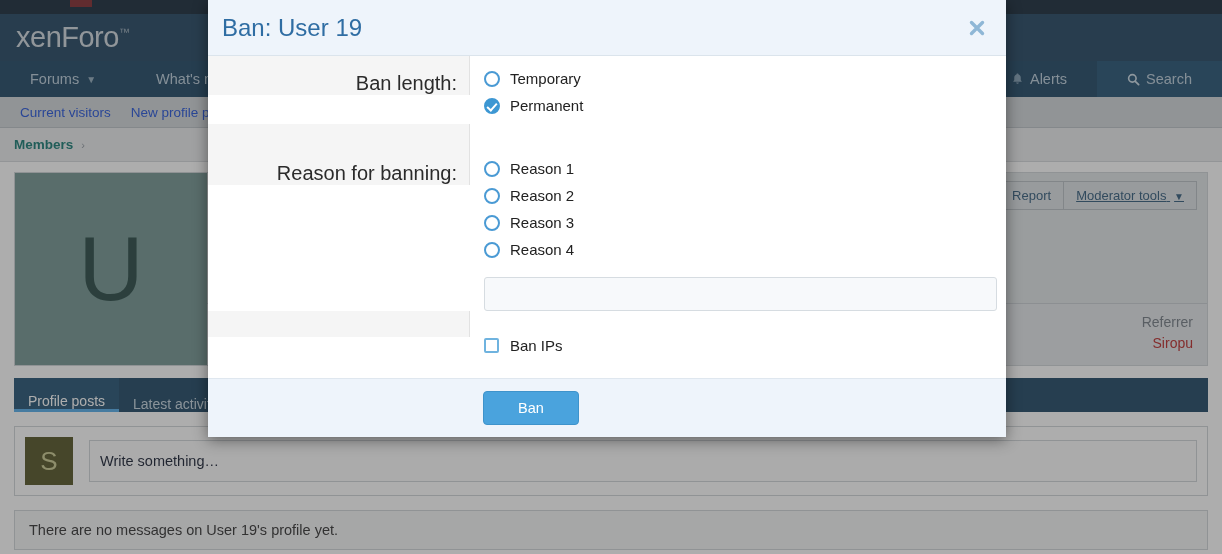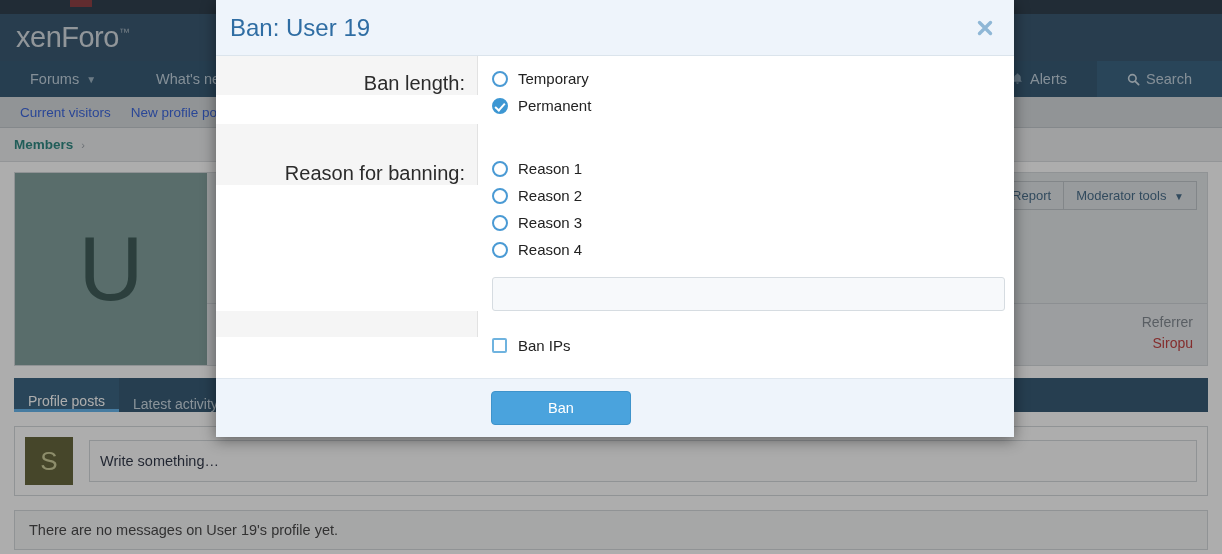--- a/index.html
+++ b/index.html
@@ -160,20 +160,21 @@
   .tool-btn {
     border: 1px solid #b6bcc2;
     background: #dbe0e4;
     color: #2b5677;
     font-size: 13px;
     padding: 6px 12px;
     white-space: nowrap;
   }
   .tool-btn + .tool-btn {
     border-left: none;
+    text-decoration: underline;
   }
   .tool-btn .caret {
     font-size: 10px;
     margin-left: 4px;
   }
   .profile-midrow {
     flex: 1;
     border-bottom: 1px solid #c6ccd1;
   }
   .profile-footrow {
@@ -250,21 +251,21 @@
 
   
   #overlay {
     position: absolute;
     inset: 0;
     background: rgba(60, 60, 60, 0.42);
   }
 
   #modal {
     position: absolute;
-    left: 216px;
+    left: 208px;
     top: 0px;
     width: 798px;
     background: #ffffff;
     box-shadow: 0 3px 14px rgba(0, 0, 0, 0.45);
   }
 
   .modal-header {
     background: #eef4fb;
     border-bottom: 1px solid #dbe4ec;
     height: 55px;
@@ -396,21 +397,21 @@
     padding-left: 275px;
   }
   .btn-primary {
     background: #4aa3dd;
     border: 1px solid #3e93cb;
     border-radius: 4px;
     color: #ffffff;
     font-size: 14.5px;
     font-family: "Liberation Sans", sans-serif;
     padding: 8px 0;
-    width: 140px;
+    width: 96px;
     text-align: center;
   }
 </style>
 </head>
 <body>
 
 <div id="page-root">
 
   <div class="topstrip">
     <div class="topstrip-mark"></div>

